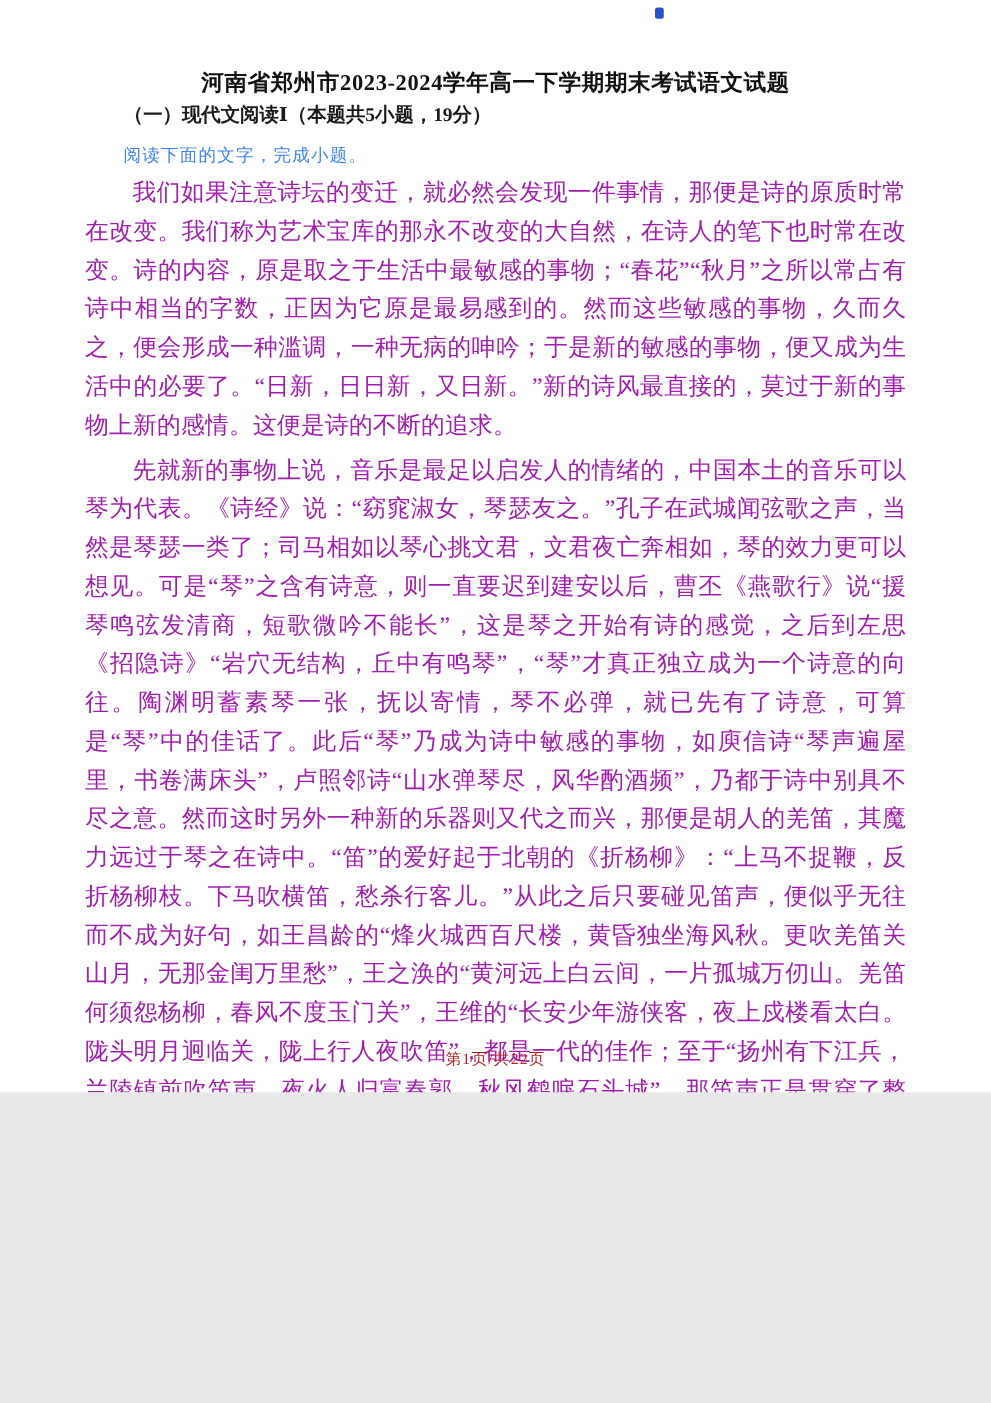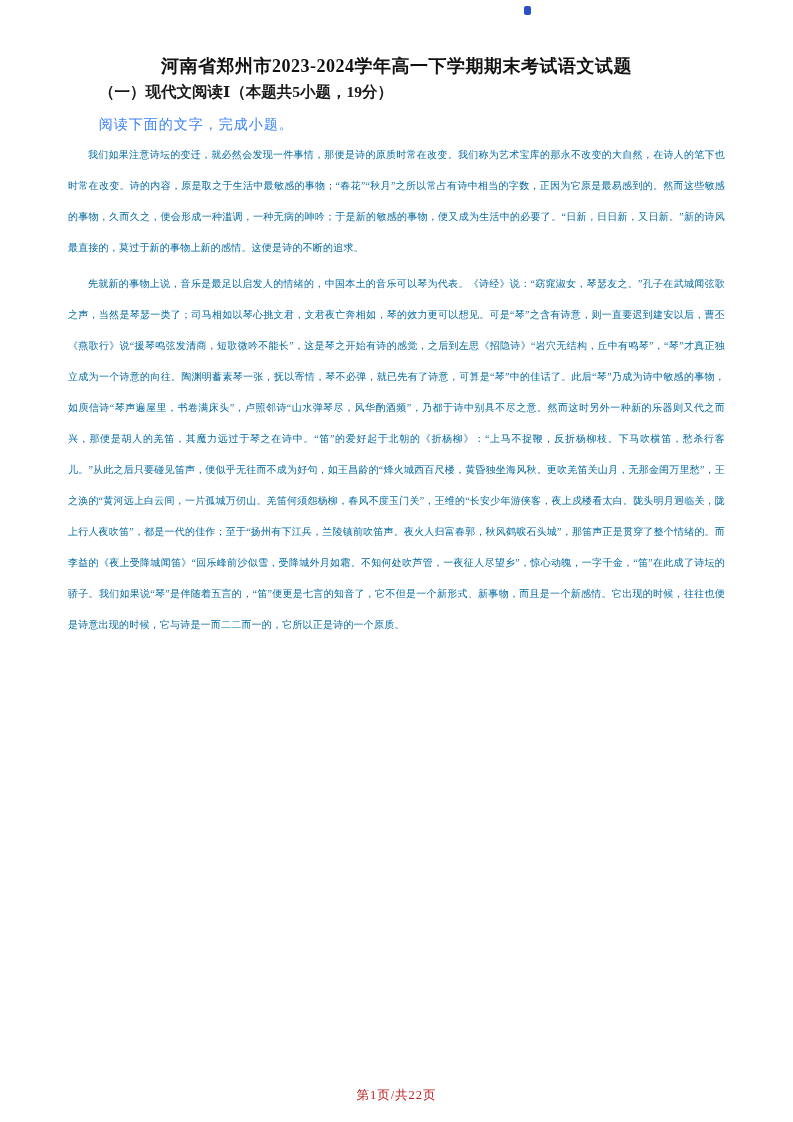--- a/index.html
+++ b/index.html
@@ -1,19 +1,19 @@
 <!DOCTYPE html>
 <html><head>
 <meta charset="utf-8">
 <style>
   * { margin: 0; padding: 0; box-sizing: border-box; }
   html, body { background: #e8e8e8; }
   .page {
     width: 793px;
-    height: 1122px;
+    height: 874px;
     margin: 0 auto;
     position: relative;
     background: #ffffff;
     padding: 0 68px;
     overflow: hidden;
     font-family: "Liberation Serif", "DejaVu Serif", serif;
     color: #1a1a1a;
   }
   .ink-mark {
     position: absolute;
@@ -57,26 +57,26 @@
   }
   .instruction {
     margin-top: 13px;
     font-size: 14px;
     color: #3b82f6;
     text-indent: 2.2em;
     letter-spacing: 1px;
   }
   .body-para {
     margin-top: 5px;
-    font-size: 10px;
+    font-size: 19px;
     line-height: 31px;
     text-align: justify;
     text-justify: inter-character;
     text-indent: 2em;
-    color: #0369a1;
+    color: #a21caf;
     letter-spacing: 0.2px;
   }
   .footer {
     position: absolute;
     left: 0;
     right: 0;
     bottom: 18px;
     text-align: center;
     font-size: 12.5px;
     color: #b91c1c;

